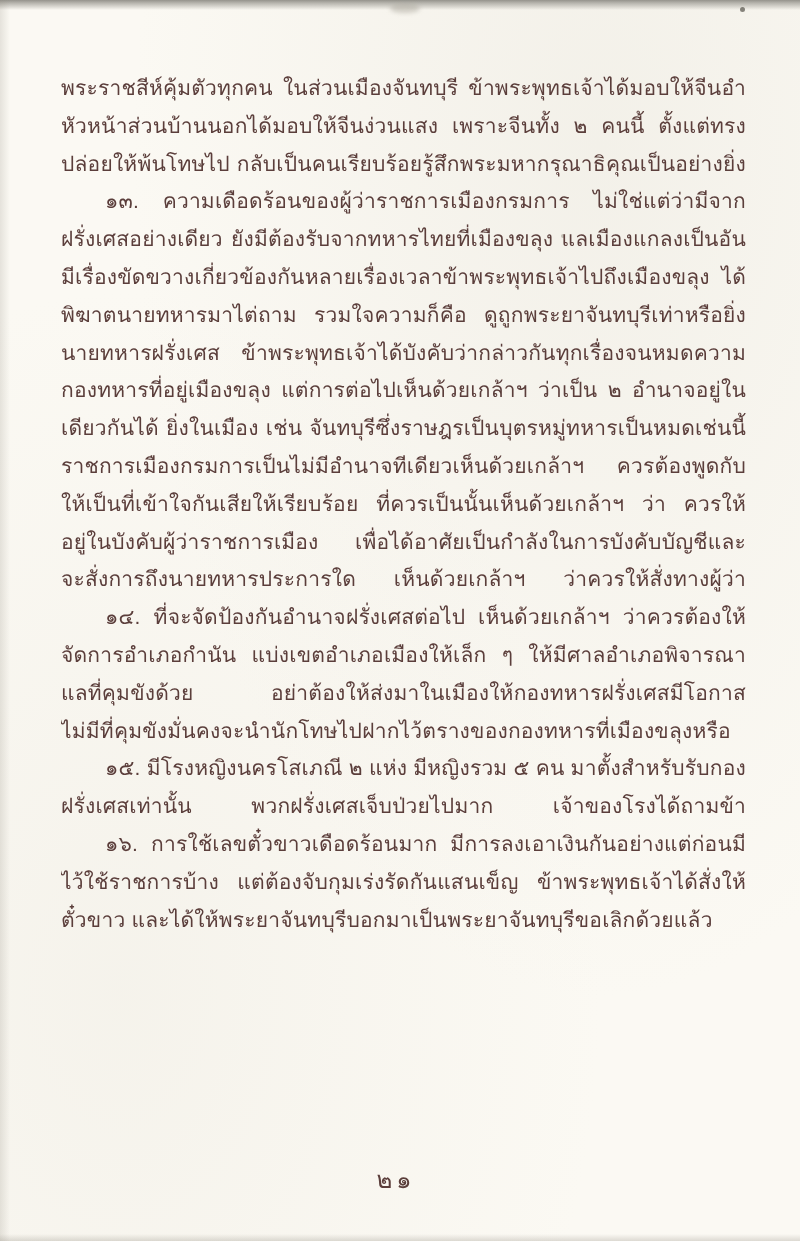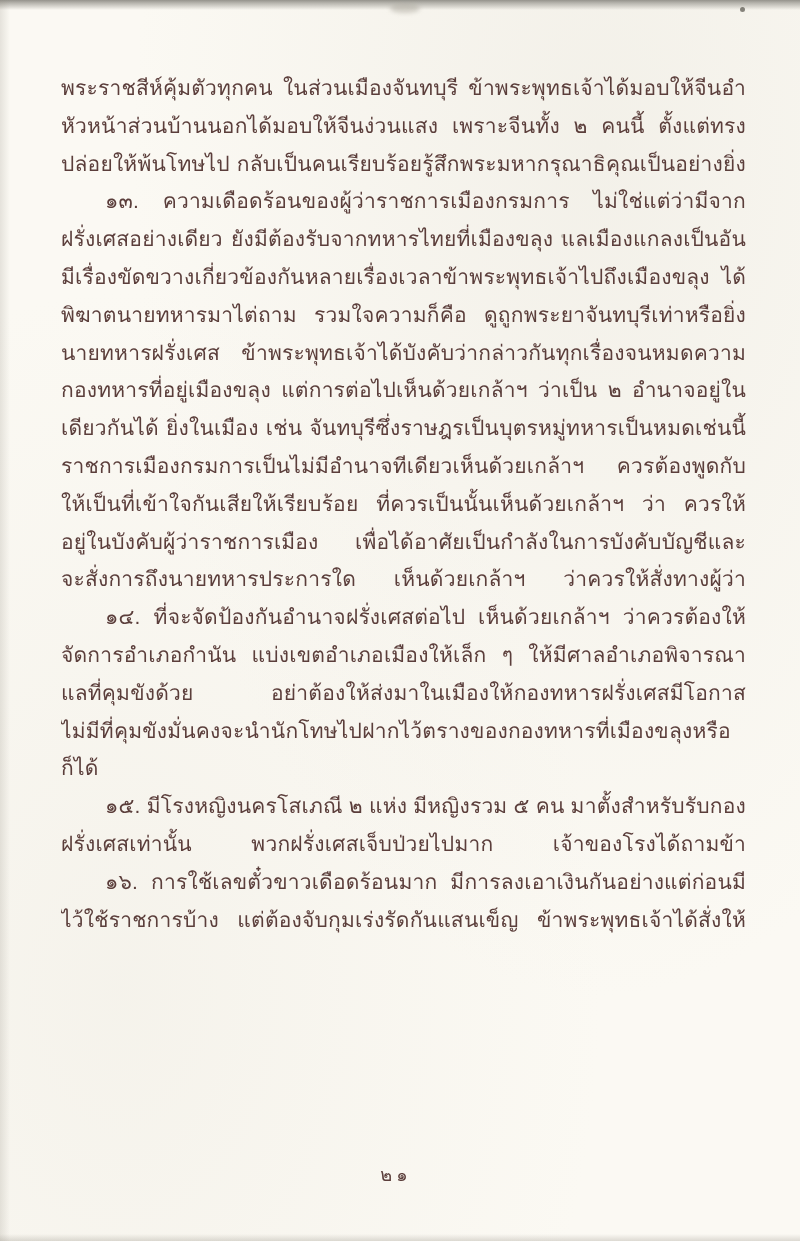--- a/index.html
+++ b/index.html
@@ -88,21 +88,21 @@
   }
   .line.first {
     text-indent: 44px;
   }
   .page-number {
     position: absolute;
     top: 1160px;
     left: 0;
     width: 792px;
     text-align: center;
-    font-size: 18px;
+    font-size: 24px;
     letter-spacing: 4px;
   }
 </style>
 </head>
 <body>
 
 <div class="page">
 
   <div class="edge-top"></div>
   <div class="edge-left"></div>
@@ -131,30 +131,30 @@
       <div class="line">ให้เป็นที่เข้าใจกันเสียให้เรียบร้อย ที่ควรเป็นนั้นเห็นด้วยเกล้าฯ ว่า ควรให้นายทหาร</div>
       <div class="line">อยู่ในบังคับผู้ว่าราชการเมือง เพื่อได้อาศัยเป็นกำลังในการบังคับบัญชีและกรมทหารเรือ</div>
       <div class="line">จะสั่งการถึงนายทหารประการใด เห็นด้วยเกล้าฯ ว่าควรให้สั่งทางผู้ว่าราชการเมือง</div>
     </div>
 
     <div class="paragraph">
       <div class="line first">๑๔. ที่จะจัดป้องกันอำนาจฝรั่งเศสต่อไป เห็นด้วยเกล้าฯ ว่าควรต้องให้รีบ</div>
       <div class="line">จัดการอำเภอกำนัน แบ่งเขตอำเภอเมืองให้เล็ก ๆ ให้มีศาลอำเภอพิจารณาตัดสินได้</div>
       <div class="line">แลที่คุมขังด้วย อย่าต้องให้ส่งมาในเมืองให้กองทหารฝรั่งเศสมีโอกาสเกี่ยวข้องได้ แม้จะ</div>
       <div class="line">ไม่มีที่คุมขังมั่นคงจะนำนักโทษไปฝากไว้ตรางของกองทหารที่เมืองขลุงหรือเมืองแกลง</div>
-      <div class="line last">ก็ได้</div>
     </div>
 
     <div class="paragraph">
       <div class="line first">๑๕. มีโรงหญิงนครโสเภณี ๒ แห่ง มีหญิงรวม ๕ คน มาตั้งสำหรับรับกองทหาร</div>
       <div class="line">ฝรั่งเศสเท่านั้น พวกฝรั่งเศสเจ็บป่วยไปมาก เจ้าของโรงได้ถามข้าพระพุทธเจ้าว่า</div>
     </div>
 
     <div class="paragraph">
       <div class="line first">๑๖. การใช้เลขตั๋วขาวเดือดร้อนมาก มีการลงเอาเงินกันอย่างแต่ก่อนมีเกณฑ์มา</div>
       <div class="line">ไว้ใช้ราชการบ้าง แต่ต้องจับกุมเร่งรัดกันแสนเข็ญ ข้าพระพุทธเจ้าได้สั่งให้เลิกเกณฑ์เลข</div>
+      <div class="line last">ตั๋วขาว และได้ให้พระยาจันทบุรีบอกมาเป็นพระยาจันทบุรีขอเลิกด้วยแล้ว</div>
     </div>
 
   </div>
 
   <div class="page-number" style="color: rgb(91, 62, 59);">๒๑</div>
 
 </div>
 
 </body></html>

